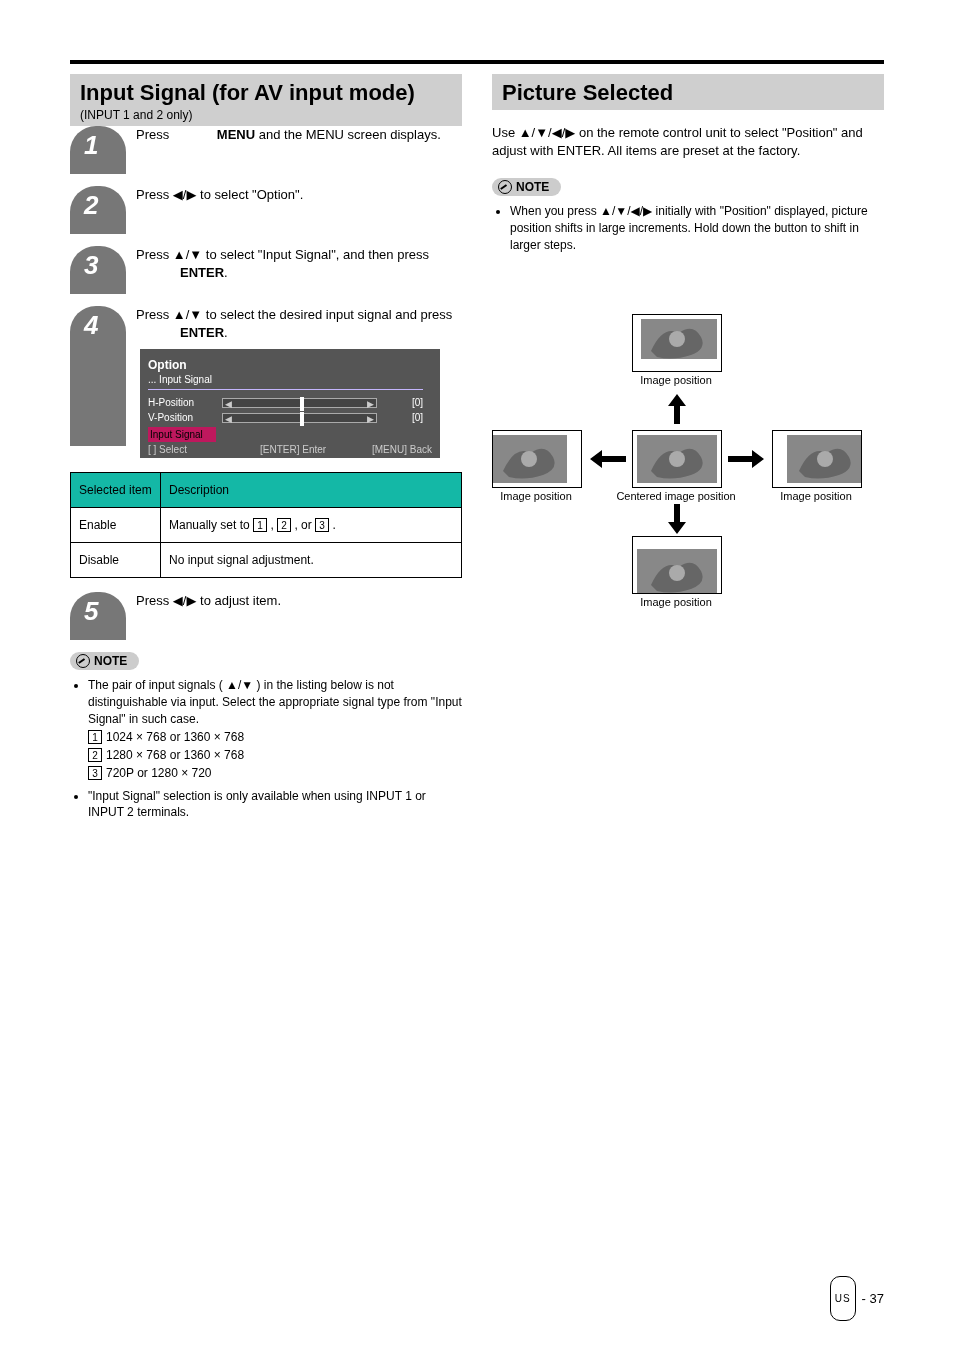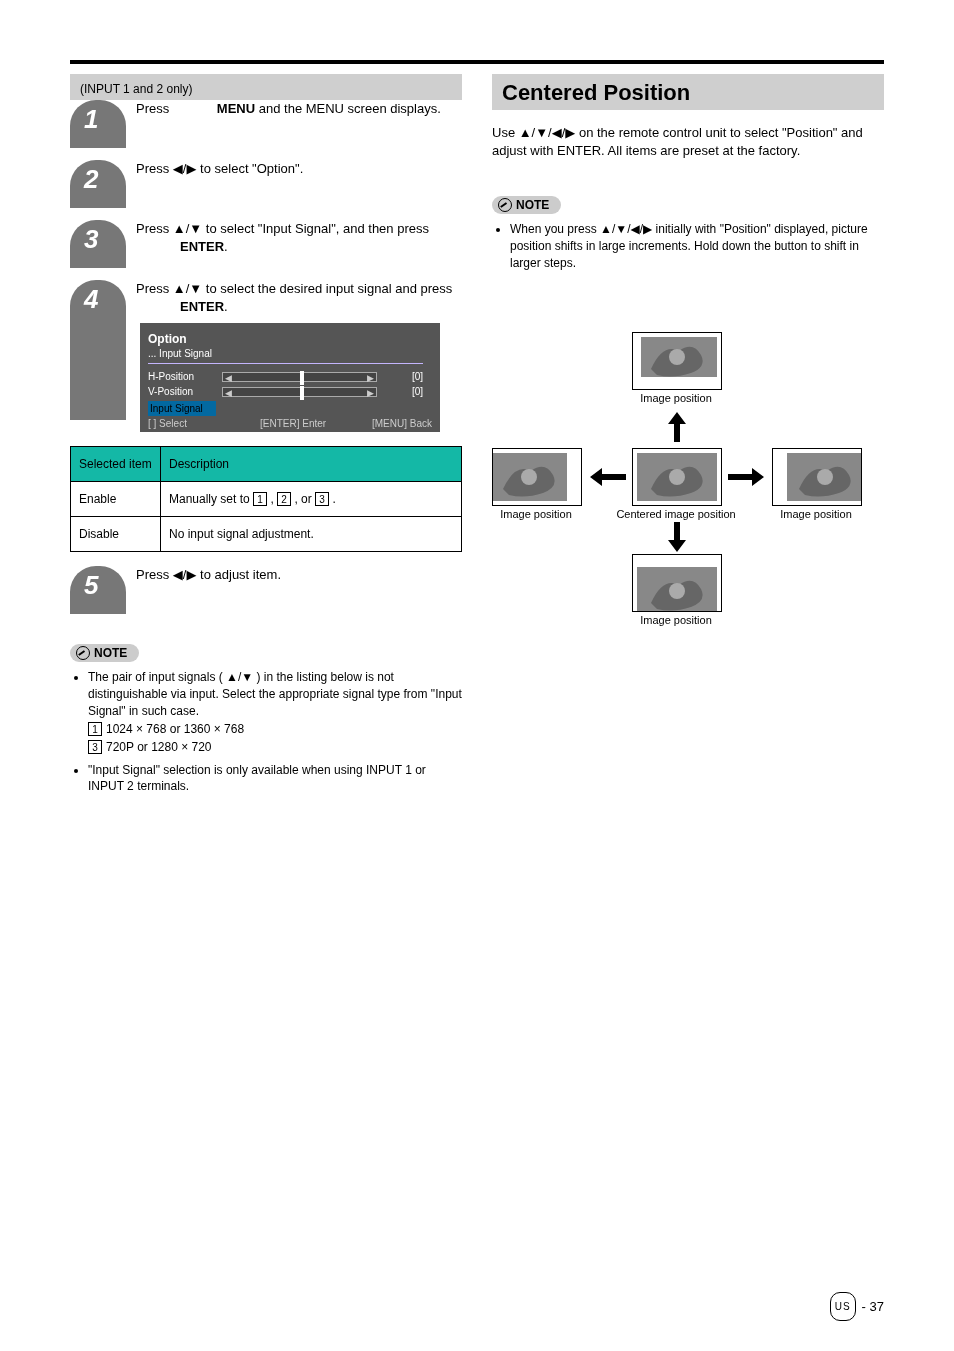--- a/index.html
+++ b/index.html
@@ -114,21 +114,21 @@
   .os-row {
     display: flex;
     align-items: center;
     margin: 2px 0;
     gap: 6px;
   }
   .os-row .label {
     width: 68px;
   }
   .os-row.sel .label {
-    background: #0369a1;
+    background: #be185d;
     color: #000;
     padding: 1px 2px;
     width: 68px;
   }
   .slider {
     flex: 1;
     height: 10px;
     border: 1px solid #aaa;
     position: relative;
     background: #444;
@@ -184,21 +184,20 @@
     font-size: 12px;
   }
   .note-pill {
     display: inline-flex;
     align-items: center;
     background: #ccc;
     border-radius: 12px;
     padding: 2px 12px 2px 6px;
     font-weight: bold;
     font-size: 12px;
-    margin-top: 18px;
   }
   .note-pill .note-icon {
     width: 14px;
     height: 14px;
     border: 1.5px solid #000;
     border-radius: 50%;
     margin-right: 4px;
     position: relative;
   }
   .note-pill .note-icon::after {
@@ -250,34 +249,35 @@
     bottom: 30px;
     right: 70px;
     font-size: 13px;
     display: flex;
     align-items: center;
     gap: 6px;
   }
   .us-badge {
     border: 1px solid #000;
     border-radius: 10px;
-    padding: 8px 4px;
+    padding: 16px 4px;
     font-size: 10px;
     letter-spacing: 1px;
   }
 </style>
 </head>
 <body>
 
 <div class="page">
   <div class="rule"></div>
   <div class="columns">
 
     <div class="col">
       <div class="section-title-bar">
+        <div class="section-title">Input Signal (for AV input mode)</div>
         <div class="section-sub">(INPUT 1 and 2 only)</div>
       </div>
 
 
       <div class="step">
         <div class="step-num">
             <div class="step-shape">
               <div class="step-shape-num">1</div>
             </div>
           </div>
@@ -399,31 +399,32 @@
         </span>
         <ul class="note-list">
           <li>
             <span>The pair of input signals (</span>
             <span class="tri">▲/▼</span>
             <span>) in the listing below is not distinguishable via input. Select the appropriate signal type from "Input Signal" in such case.</span>
           </li>
         </ul>
         <div style="font-size:12px;line-height:1.5;margin-left:18px;">
           <div><span style="display:inline-block;width:14px;height:14px;border:1px solid #000;text-align:center;font-size:10px;line-height:14px;margin-right:4px;">1</span><span>1024 × 768 or 1360 × 768</span></div>
+          <div><span style="display:inline-block;width:14px;height:14px;border:1px solid #000;text-align:center;font-size:10px;line-height:14px;margin-right:4px;">2</span><span>1280 × 768 or 1360 × 768</span></div>
           <div><span style="display:inline-block;width:14px;height:14px;border:1px solid #000;text-align:center;font-size:10px;line-height:14px;margin-right:4px;">3</span><span>720P or 1280 × 720</span></div>
         </div>
         <ul class="note-list">
           <li>"Input Signal" selection is only available when using INPUT 1 or INPUT 2 terminals.</li>
         </ul>
       </div>
     </div>
 
     <div class="col">
       <div class="section-title-bar">
-        <div class="section-title">Centered Position</div>
+        <div class="section-title">Picture Selected</div>
       </div>
 
       <div class="intro-text" style="">
         <span>Use </span>
         <span class="tri">▲/▼/◀/▶</span>
         <span> on the remote control unit to select "Position" and adjust with ENTER. All items are preset at the factory.</span>
       </div>
 
       <div class="note-block">
         <span class="note-pill">

